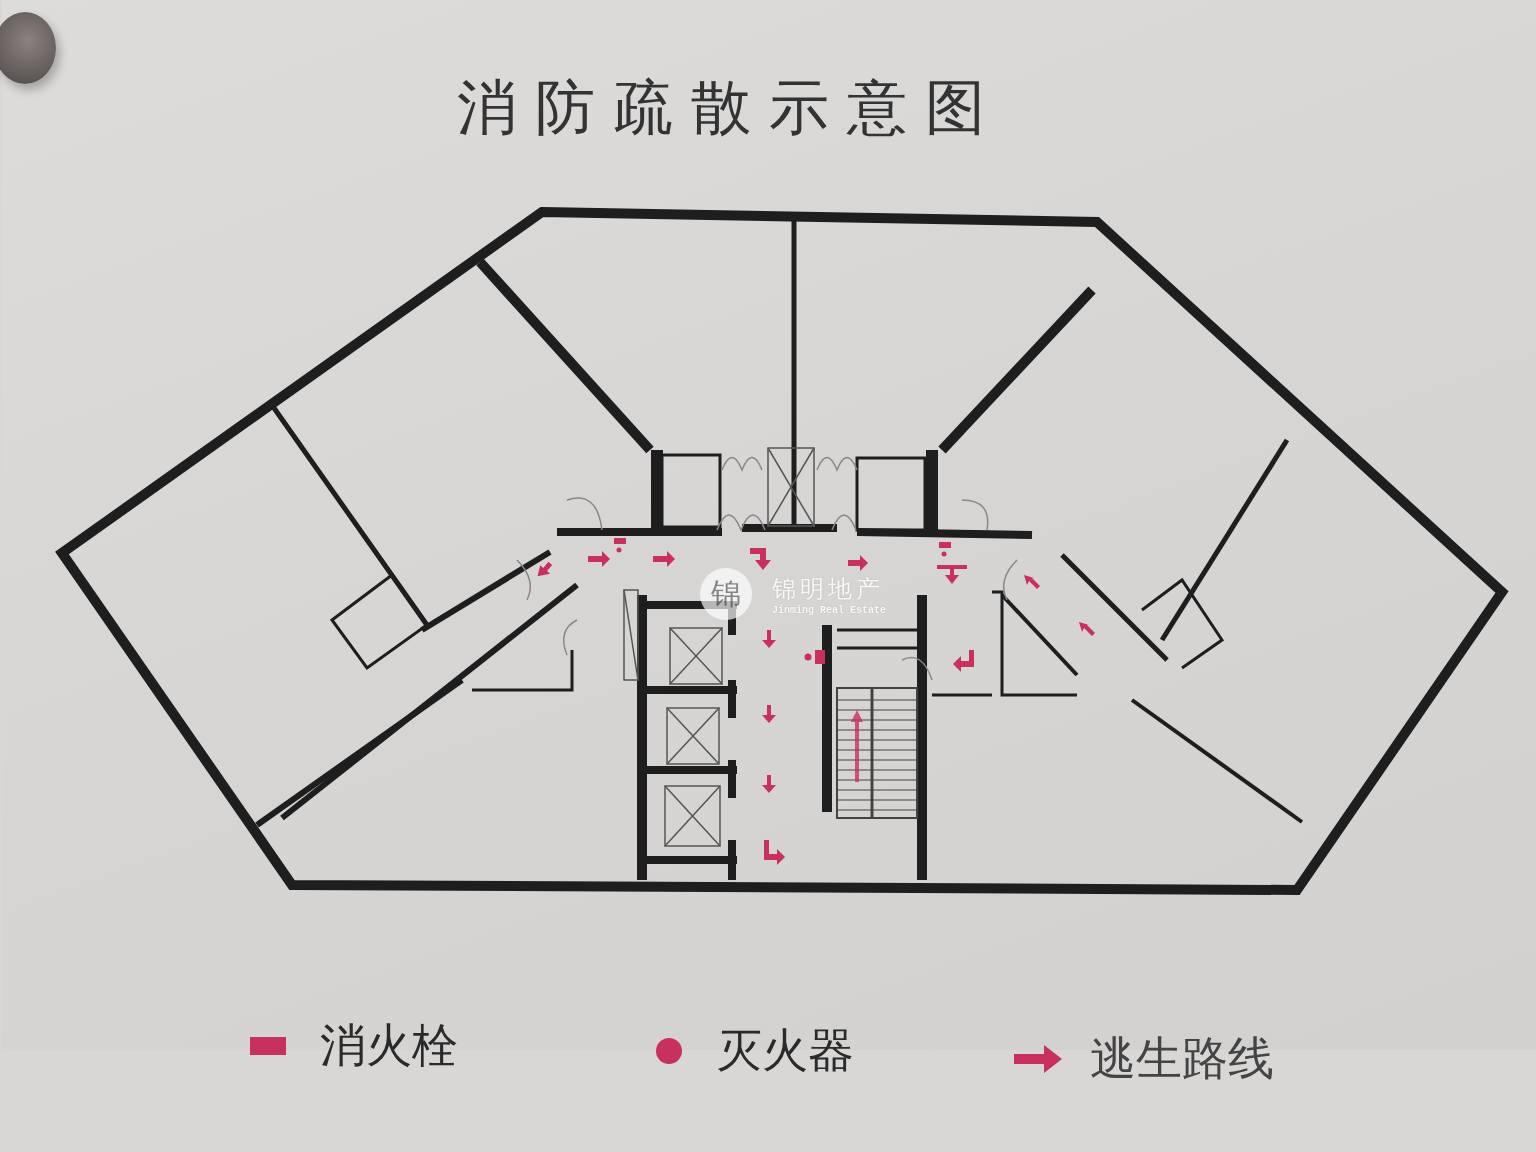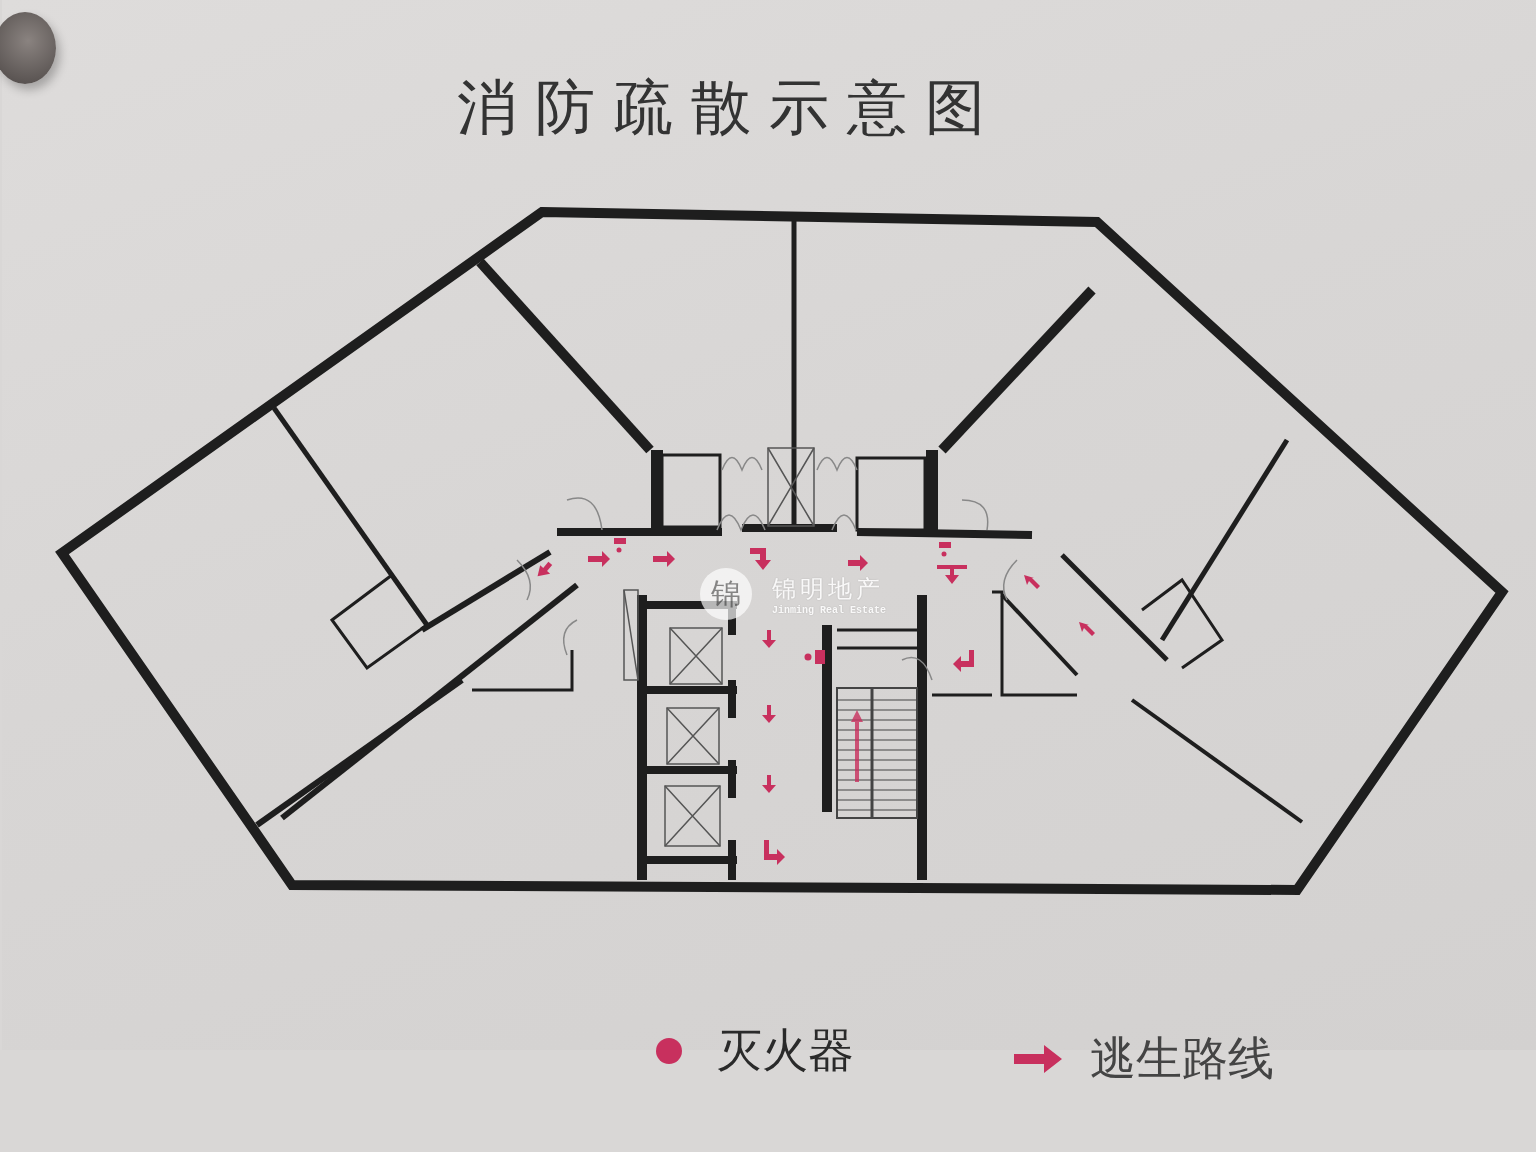--- a/index.html
+++ b/index.html
@@ -141,20 +141,24 @@
   </svg>
 
   <div class="watermark">
     <div class="wm-logo">锦</div>
     <div class="wm-text">
       <div class="wm-cn">锦明地产</div>
       <div class="wm-en">Jinming Real Estate</div>
     </div>
   </div>
 
+  <div class="legend-item" style="left:248px;top:1015px;">
+    <span class="sw-hydrant"></span>
+    <span>消火栓</span>
+  </div>
   <div class="legend-item" style="left:1012px;top:1028px;">
     <svg class="sw-arrow" width="50" height="30" viewBox="0 0 50 30">
         <path d="M0 10 h30 v-9 l18 14 l-18 14 v-9 h-30 z" fill="#c8305e"></path>
       </svg>
     <span style="color:#444">逃生路线</span>
   </div>
   <div class="legend-item" style="left:654px;top:1020px;">
     <span class="sw-ext"></span>
     <span>灭火器</span>
   </div>

